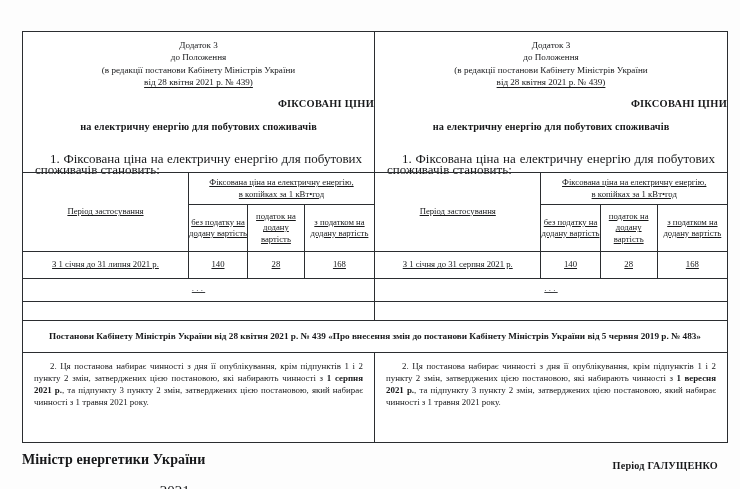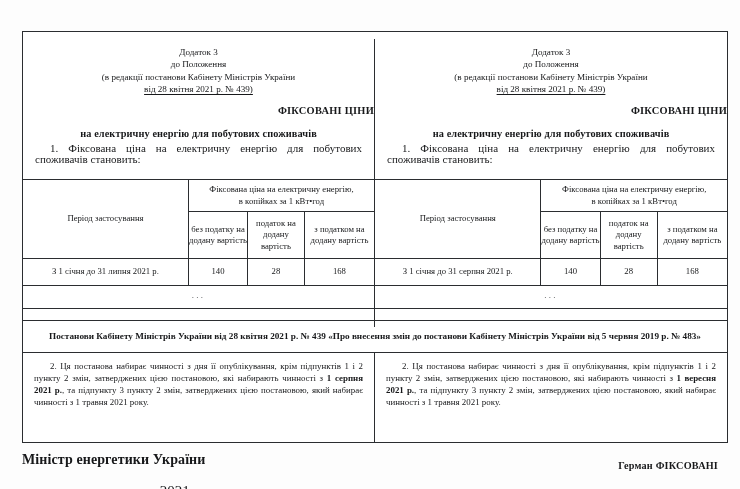--- a/index.html
+++ b/index.html
@@ -34,21 +34,21 @@
     height: 412px;
     border: 1.4px solid #2b2d30;
     box-sizing: border-box;
     background: #ffffff;
   }
 
   
   .compare-area {
     position: absolute;
     left: 0;
-    top: 7px;
+    top: 0;
     right: 0;
     height: 288px;
     display: flex;
   }
   .annex-panel {
     width: 50%;
     box-sizing: border-box;
     position: relative;
     padding: 0;
   }
@@ -76,23 +76,23 @@
   }
   .annex-subtitle {
     text-align: center;
     font-weight: bold;
     font-size: 10.3px;
     margin-top: 12px;
     letter-spacing: 0.1px;
   }
 
   .annex-lead {
-    font-size: 11px;
+    font-size: 13px;
     line-height: 11.6px;
-    margin: 4px 12px 0 12px;
+    margin: 21px 12px 0 12px;
     text-align: justify;
     text-indent: 15px;
   }
 
   
   .price-table {
     position: absolute;
     left: 0;
     right: 0;
     top: 140px;
@@ -101,20 +101,21 @@
     table-layout: fixed;
   }
   .price-table td, .price-table th {
     border: 1.15px solid #2b2d30;
     font-weight: normal;
     font-size: 8.7px;
     line-height: 11.4px;
     padding: 0;
     vertical-align: middle;
     text-align: center;
+    text-decoration: underline;
   }
   .price-table .no-left  { border-left: 0; }
   .price-table .no-right { border-right: 0; }
 
   .th-period  { height: 54px; padding: 0 4px; }
   .th-price   { height: 31px; padding: 2px 6px; }
   .th-sub     { height: 46px; padding: 2px 2px; line-height: 10.6px; }
 
   .col-period { width: 157px; }
   .col-a { width: 56px; }
@@ -340,16 +341,16 @@
       </div>
     </div>
 
   </div>
 
   <div id="footer">
     <div class="sig-left">
       <div class="sig-role">Міністр енергетики України</div>
       <div class="sig-date">«___» ___________2021 року</div>
     </div>
-    <div class="sig-name">Герман ФІКСОВАНІ</div>
+    <div class="sig-name">Період ГАЛУЩЕНКО</div>
   </div>
 
 </div>
 
 </body></html>

